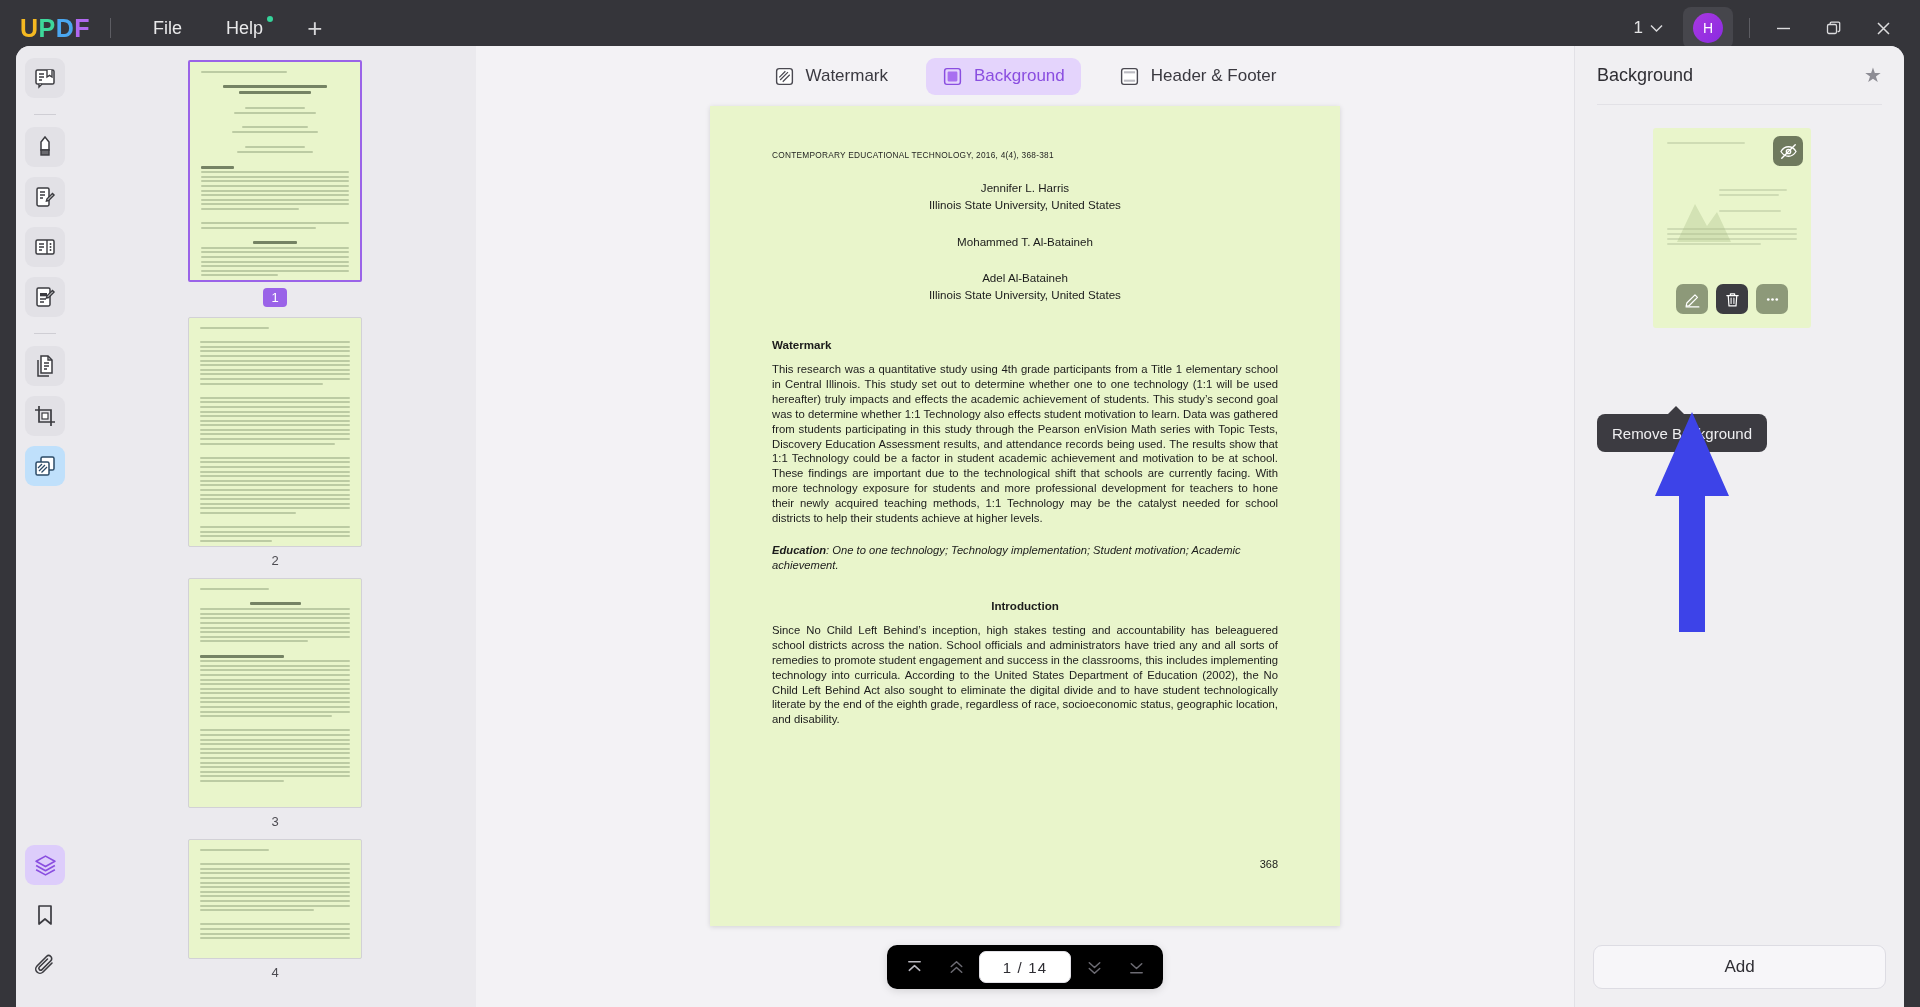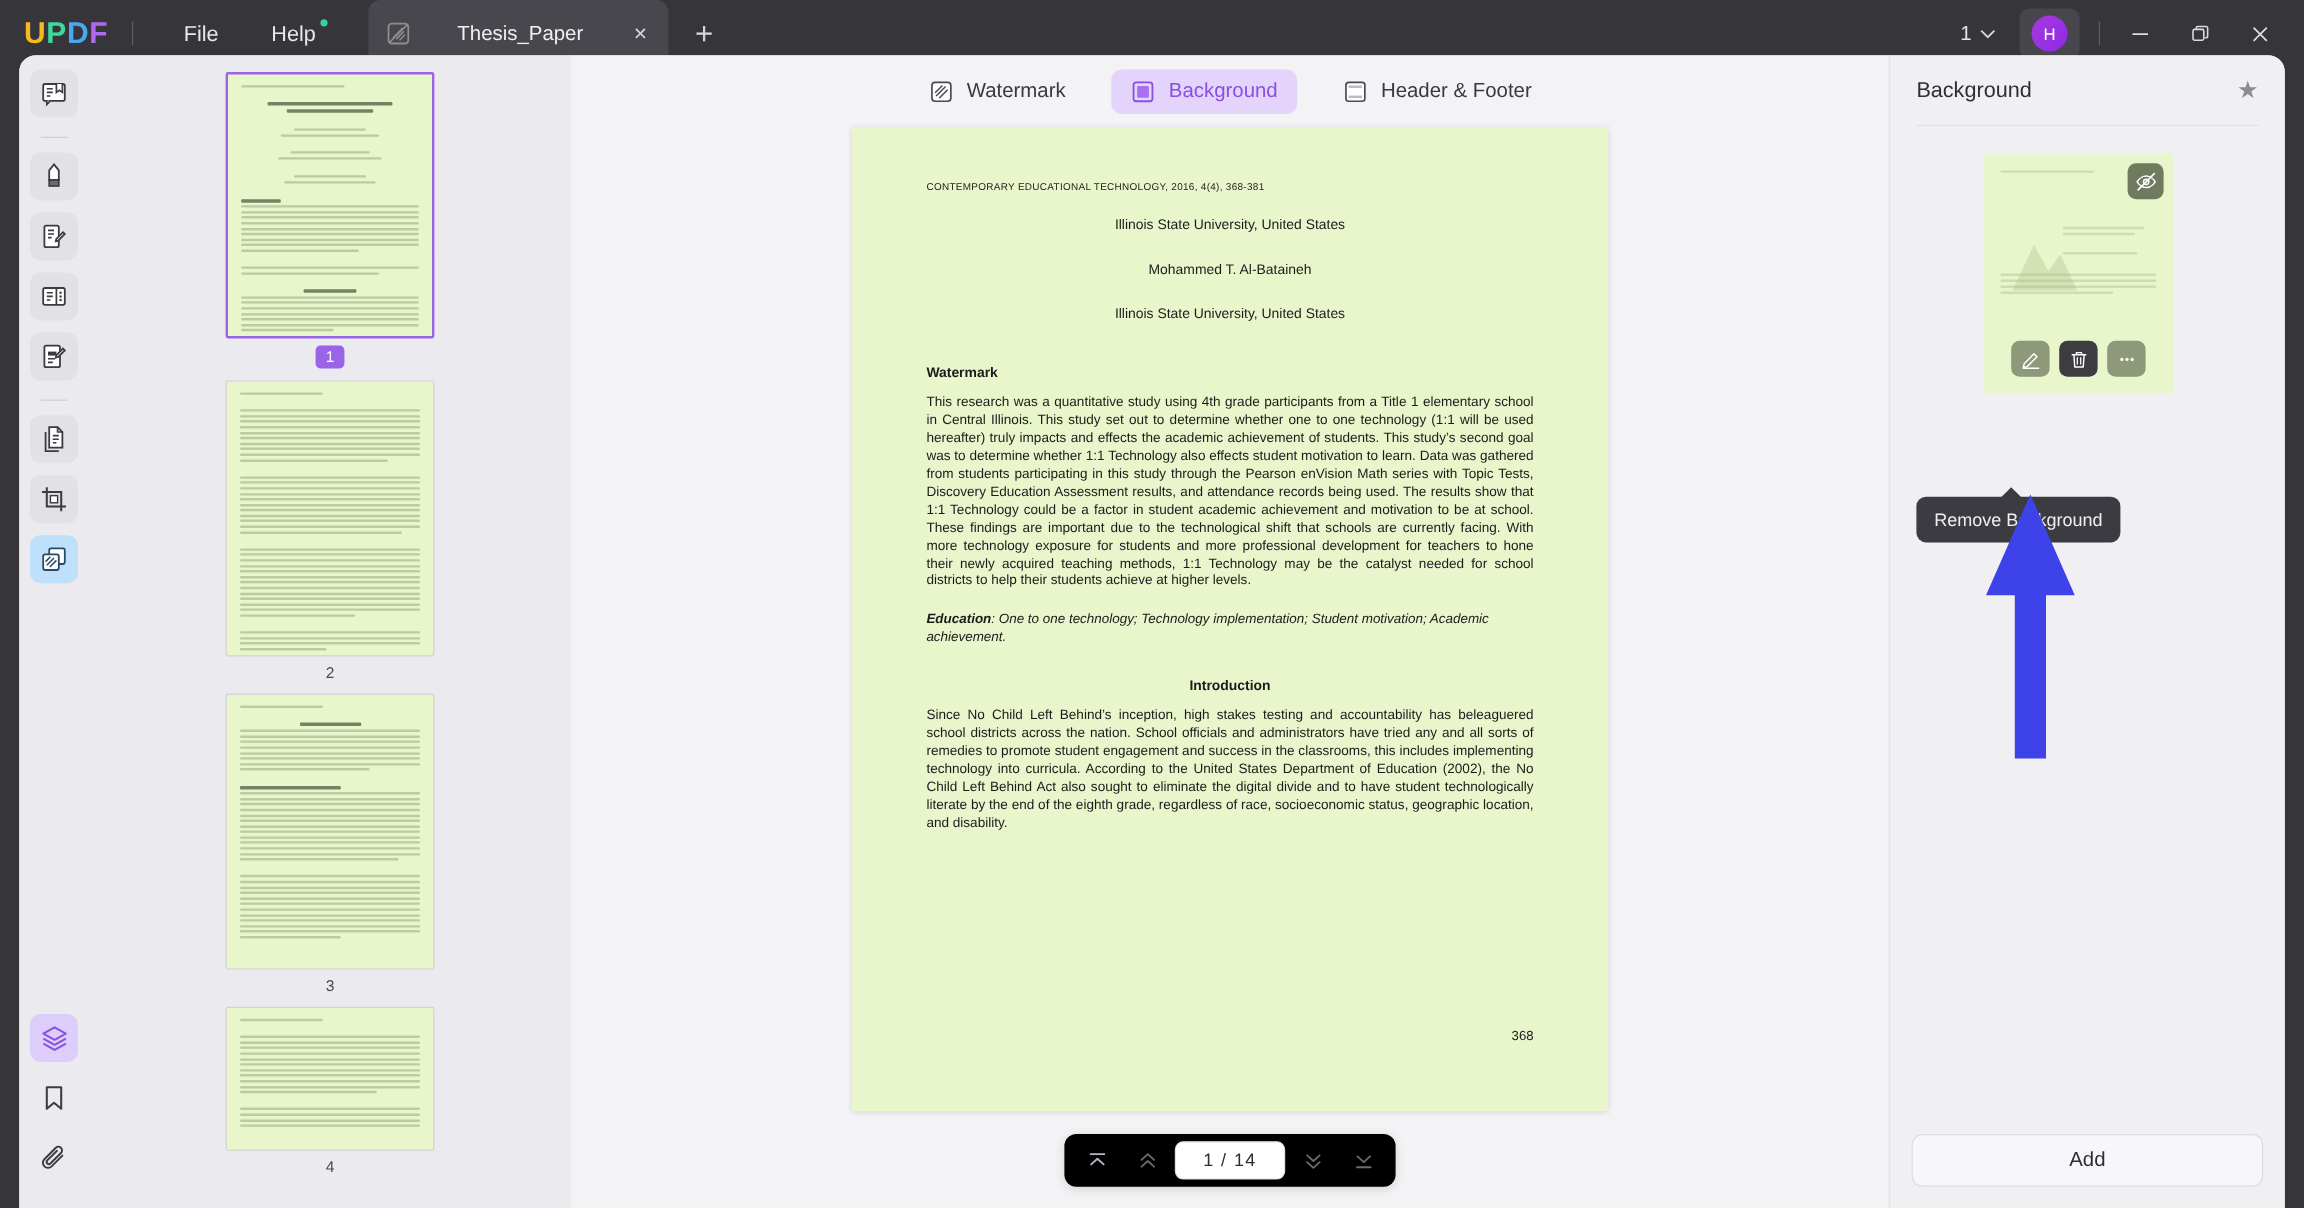--- a/index.html
+++ b/index.html
@@ -197,29 +197,20 @@
     <span>D</span>
     <span>F</span>
   </div>
   <div class="tb-div"></div>
   <div class="menu-item">File</div>
   <div class="menu-item">
     <span>Help</span>
     <span class="menu-dot"></span>
   </div>
 
-  <div class="tab">
-    <svg class="tab-icon" viewBox="0 0 24 24">
-      <rect x="3" y="3" width="18" height="18" rx="3" fill="none" stroke="#c9c9cc" stroke-width="1.6"></rect>
-      <path d="M7 16 L16 7 M10 17 L17 10 M13 18 L18 13" stroke="#c9c9cc" stroke-width="1.4"></path>
-      <path d="M4 20 L20 4" stroke="#c9c9cc" stroke-width="1.4"></path>
-    </svg>
-    <div class="tab-title">Thesis_Paper</div>
-    <div class="tab-close">×</div>
-  </div>
   <div class="tab-plus">+</div>
 
   <div class="tb-right">
     <div class="page-sel">
       <span>1</span>
       <svg width="13" height="9" viewBox="0 0 13 9">
         <path d="M1 1.5 L6.5 7 L12 1.5" fill="none" stroke="#d9d9dc" stroke-width="1.5"></path>
       </svg>
     </div>
     <div class="avatar-wrap">
@@ -526,26 +517,28 @@
         </svg>
         <span>Header &amp; Footer</span>
       </div>
     </div>
 
     <div id="page-wrap">
       <div id="pdf-page">
         <div id="journal">CONTEMPORARY EDUCATIONAL TECHNOLOGY, 2016, 4(4), 368-381</div>
 
         <div class="author">
+          <div>Jennifer L. Harris</div>
           <div class="aff">Illinois State University, United States</div>
         </div>
         <div class="author">
           <div>Mohammed T. Al-Bataineh</div>
         </div>
         <div class="author">
+          <div>Adel Al-Bataineh</div>
           <div class="aff">Illinois State University, United States</div>
         </div>
 
         <div id="abs-h">Watermark</div>
         <div class="body-p">This research was a quantitative study using 4th grade participants from a Title 1 elementary school in Central Illinois.  This study set out to determine whether one to one technology (1:1 will be used hereafter) truly impacts and effects the academic achievement of students.  This study’s second goal was to determine whether 1:1 Technology also effects student motivation to learn.  Data was gathered from students participating in this study through the Pearson enVision Math series with Topic Tests, Discovery Education Assessment results, and attendance records being used.  The results show that 1:1 Technology could be a factor in student academic achievement and motivation to be at school.   These findings are important due to the technological shift that schools are currently facing.  With more technology exposure for students and more professional development for teachers to hone their newly acquired teaching methods, 1:1 Technology may be the catalyst needed for school districts to help their students achieve at higher levels.</div>
 
         <div id="kw">
           <b>Education</b><span>: </span><span>One to one technology; Technology implementation; Student motivation; Academic achievement.</span>
         </div>
 

